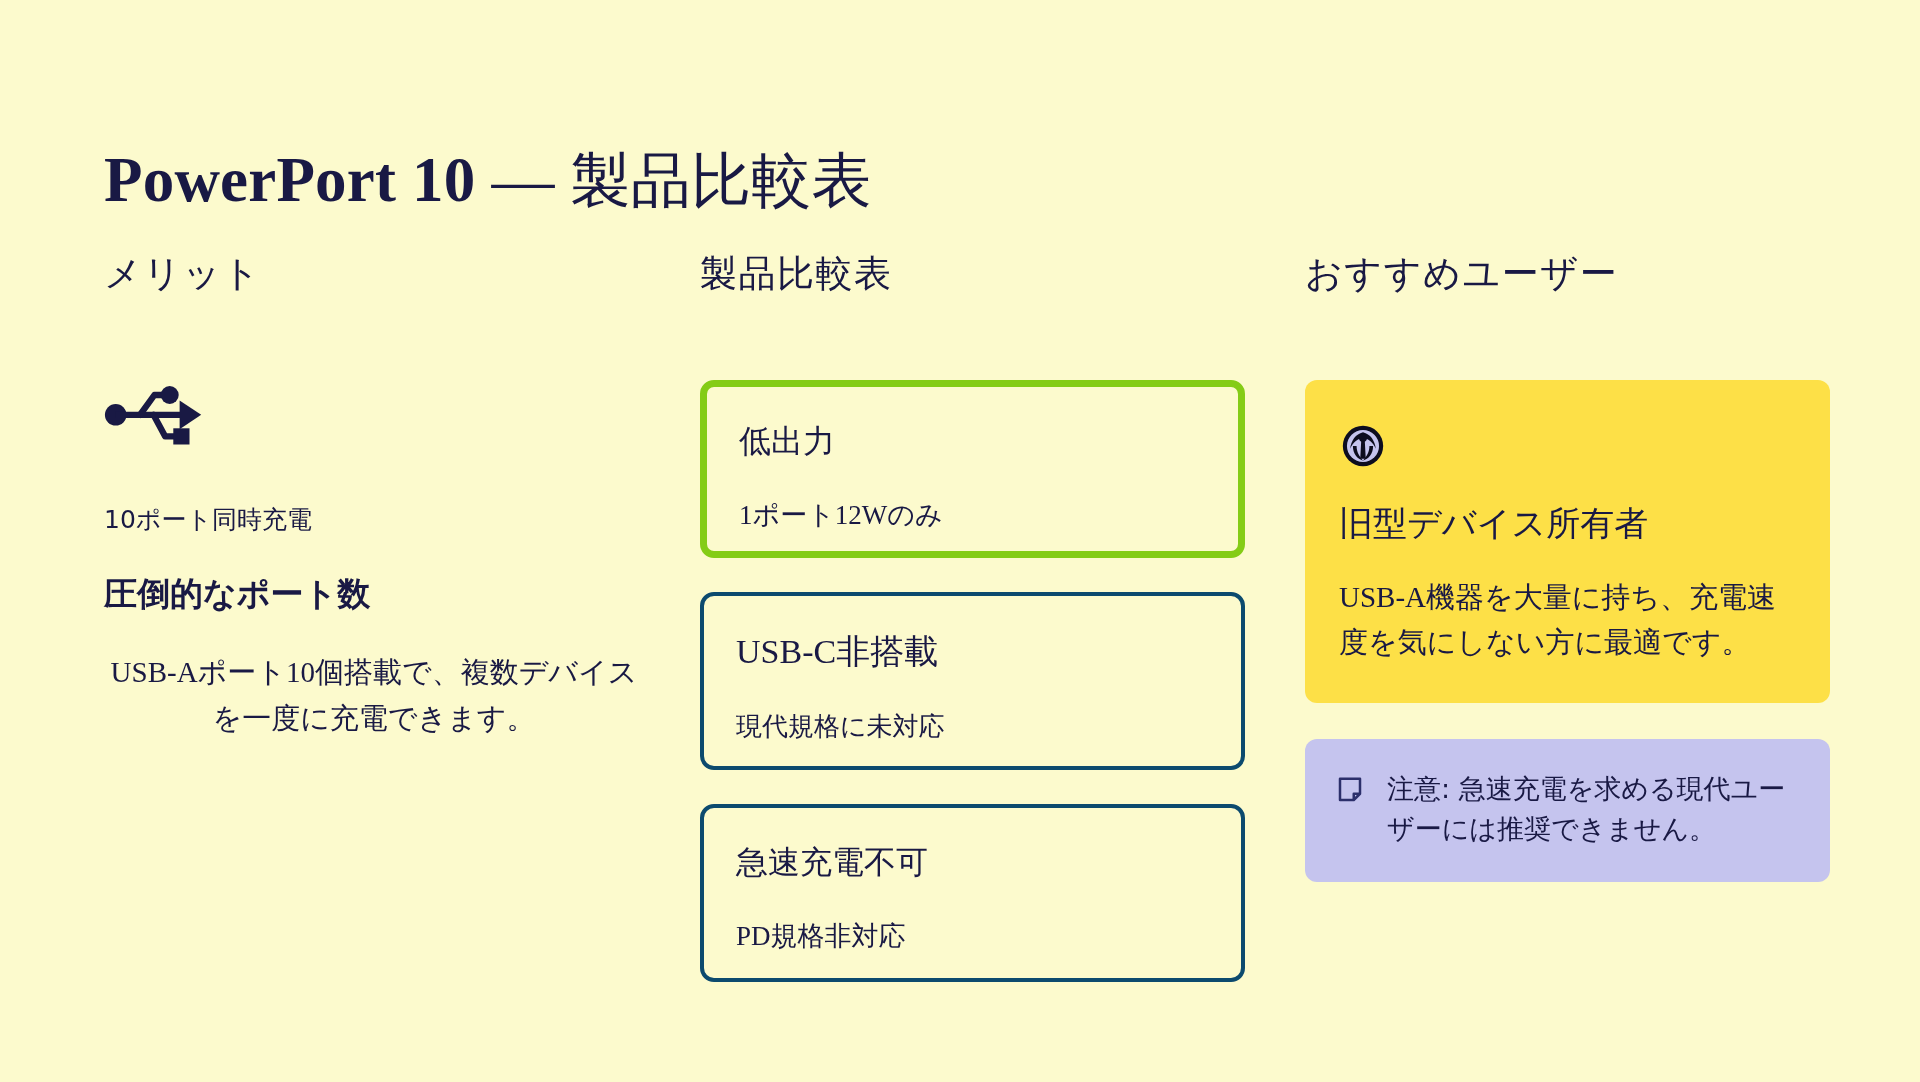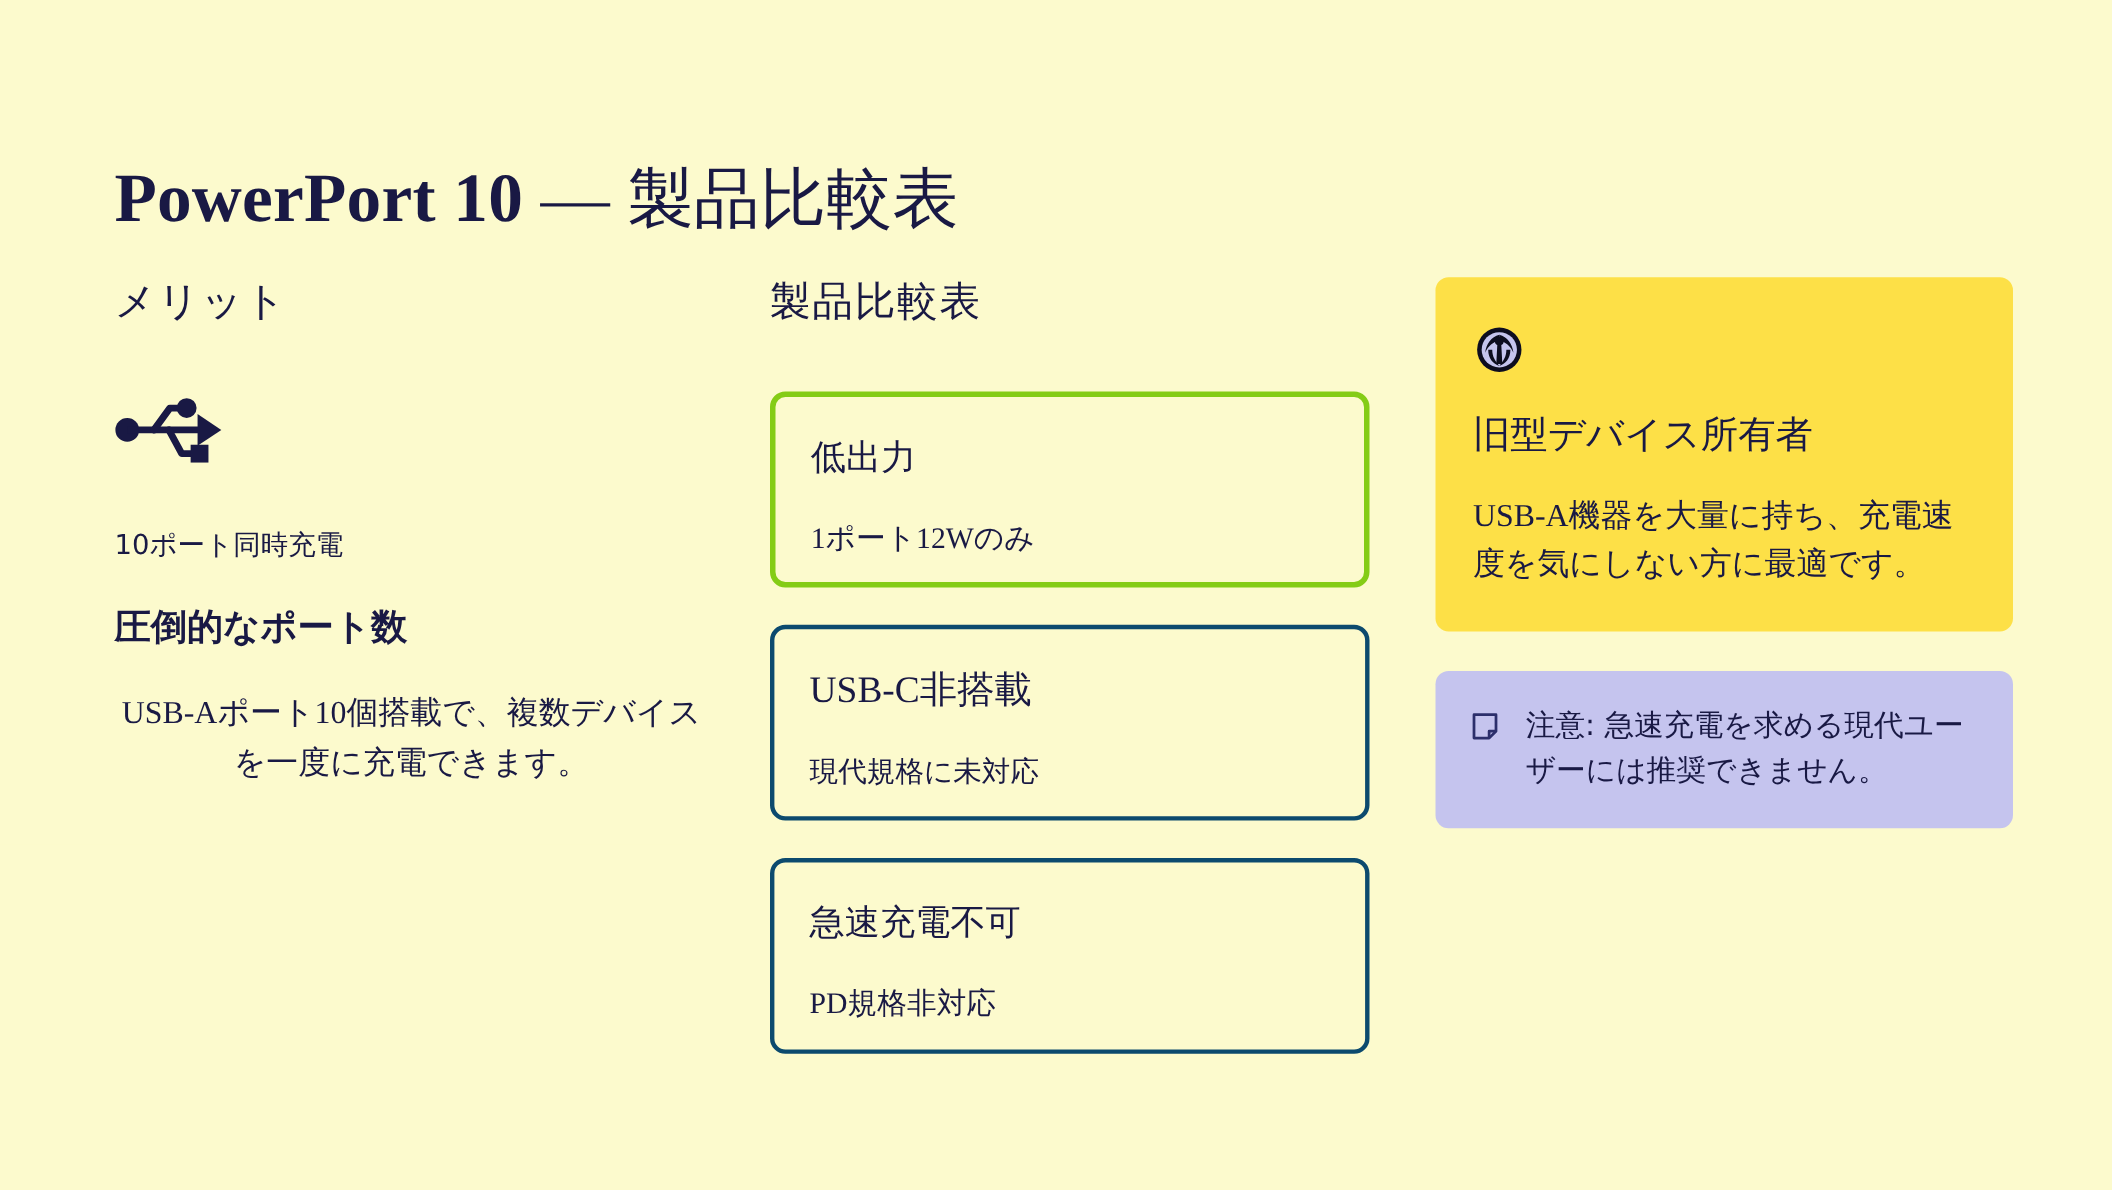--- a/index.html
+++ b/index.html
@@ -57,21 +57,21 @@
   .col-demerit { left: 700px;  width: 545px; }
   .col-user    { left: 1305px; width: 535px; }
 
   .col-head {
     font-family: "DejaVu Sans", "Liberation Sans", sans-serif;
     font-size: 37px;
     font-weight: 400;
     color: #191944;
     letter-spacing: 1.5px;
     line-height: 1.2;
-    margin: 0 0 60px 0;
+    margin: 0 0 84px 0;
     white-space: nowrap;
   }
 
   
   .usb-icon {
     width: 108px;
     height: 66px;
     display: block;
     margin: 0 0 58px 0;
   }
@@ -102,21 +102,21 @@
 
   
   .card {
     box-sizing: border-box;
     border-radius: 14px;
     background: transparent;
     padding: 30px 32px 32px 32px;
     margin-bottom: 34px;
   }
   .card-soft {
-    border: 5px solid #84cc16;
+    border: 7px solid #84cc16;
     height: 178px;
   }
   .card-strong {
     border: 4px solid #0c4a6e;
     height: 178px;
   }
   .card-h-sans {
     font-family: "DejaVu Sans", "Liberation Sans", sans-serif;
     font-size: 32px;
     font-weight: 400;
@@ -254,20 +254,21 @@
 
     <div class="card card-strong">
       <p class="card-h-sans">急速充電不可</p>
       <p class="card-sub-serif">PD規格非対応</p>
     </div>
 
   </div>
 
   <div class="col col-user">
 
+    <div class="col-head">おすすめユーザー</div>
 
     <div class="panel">
 
       <svg class="panel-emblem" viewBox="0 0 48 48" aria-hidden="true">
         <circle cx="24" cy="24" r="22" fill="#0d0d1f"></circle>
         <circle cx="24" cy="24" r="17.5" fill="#c5c4ee"></circle>
         <path d="M24 9 c-8 2 -13 9 -14 18 c3 -7 8 -11 14 -12 z" fill="#0d0d1f"></path>
         <path d="M24 9 c8 2 13 9 14 18 c-3 -7 -8 -11 -14 -12 z" fill="#0d0d1f"></path>
         <path d="M13 24 c0 9 5 14 11 16 c-4 -5 -7 -9 -7 -16 z" fill="#0d0d1f"></path>
         <path d="M35 24 c0 9 -5 14 -11 16 c4 -5 7 -9 7 -16 z" fill="#0d0d1f"></path>

